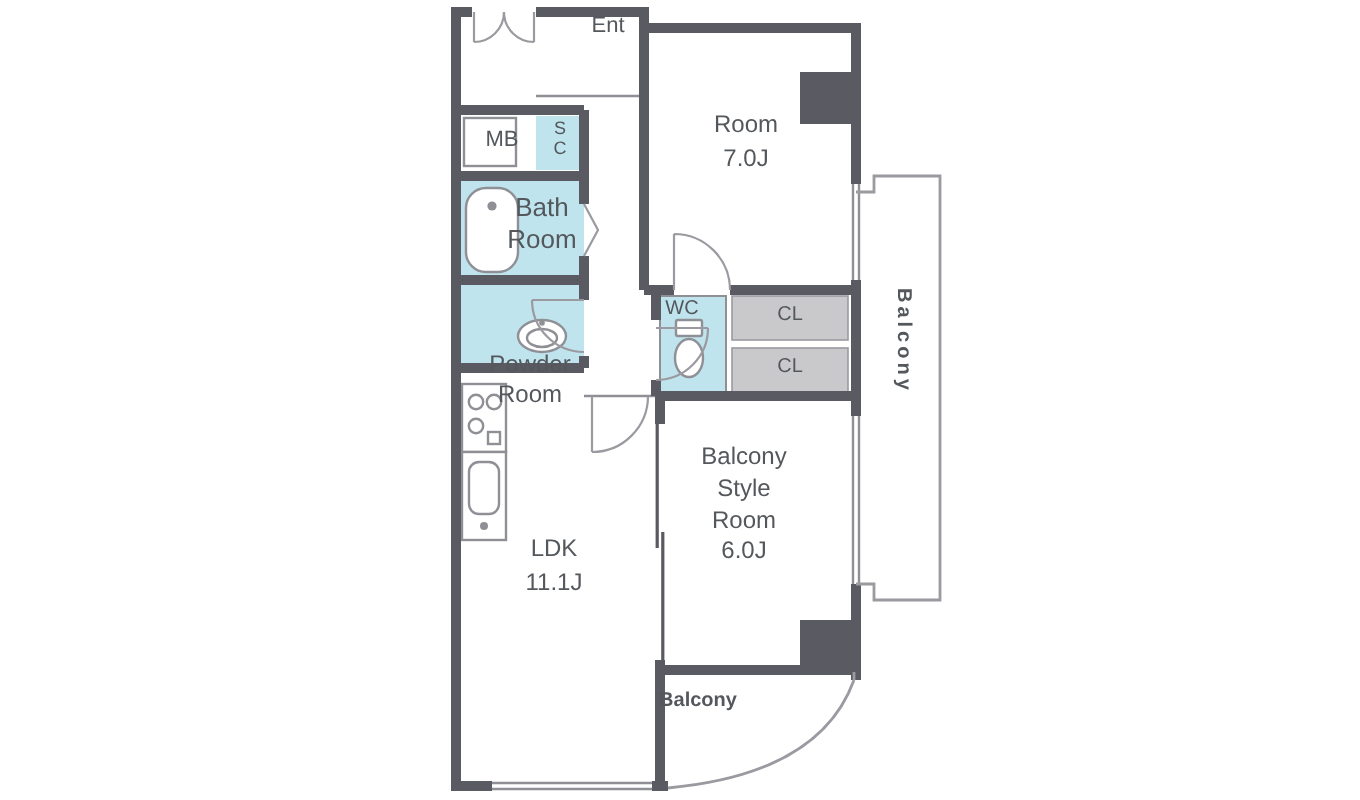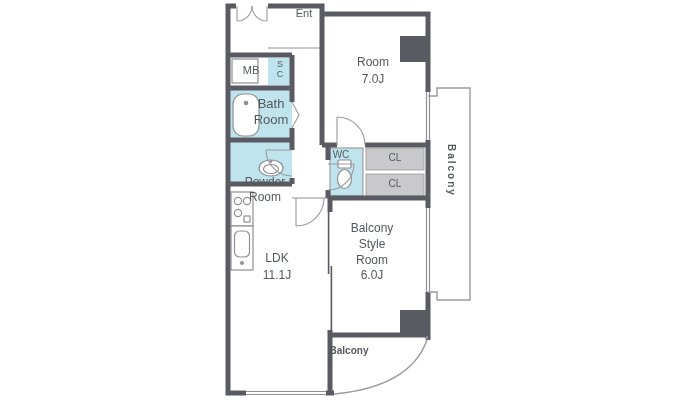--- a/index.html
+++ b/index.html
@@ -34,21 +34,21 @@
   #lbl-ent{left:284px;top:7px;width:40px;font-size:11px;}
   #lbl-mb{left:232px;top:64px;width:38px;font-size:11px;}
   #lbl-sc{left:269px;top:59px;width:22px;font-size:9px;line-height:1.15;}
   #lbl-bath{left:250px;top:96px;width:42px;font-size:13px;}
   #lbl-powder{left:238px;top:143px;width:54px;font-size:12px;margin-top:32px;}
   #lbl-room{left:339px;top:54px;width:68px;font-size:12px;line-height:1.45;}
   #lbl-wc{left:323px;top:149px;width:36px;font-size:10px;}
   #lbl-cl1{left:366px;top:152px;width:58px;font-size:10px;}
   #lbl-cl2{left:366px;top:178px;width:58px;font-size:10px;}
   #lbl-jp{left:330px;top:221px;width:84px;font-size:12px;line-height:1.32;}
-  #lbl-ldk{left:244px;top:250px;width:66px;font-size:12px;line-height:1.45;}
+  #lbl-ldk{left:244px;top:266px;width:66px;font-size:12px;line-height:1.45;}
   #lbl-balr{
     left:439px;top:128px;width:18px;height:84px;
     font-size:10px;font-weight:600;letter-spacing:2px;
     writing-mode:vertical-rl;text-align:center;
   }
   #lbl-balb{left:322px;top:345px;width:54px;font-size:10px;font-weight:600;}
 </style>
 </head>
 <body>
 

